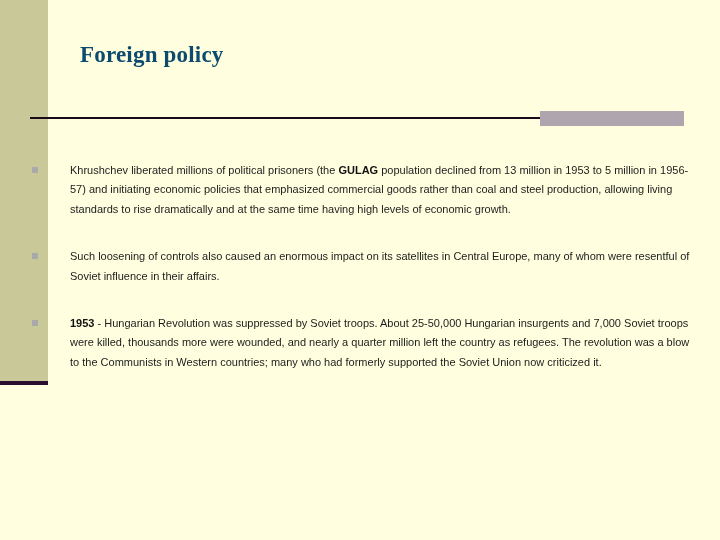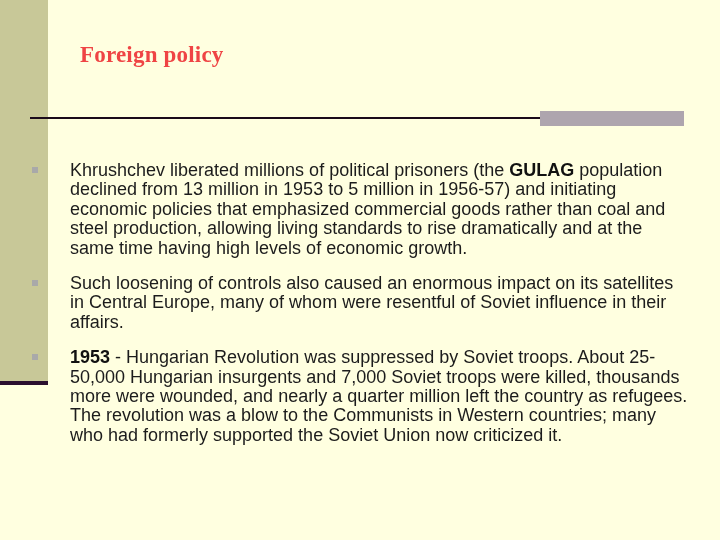--- a/index.html
+++ b/index.html
@@ -12,38 +12,38 @@
       position: absolute; left: 0; top: 0; width: 48px; height: 382px;
       background: #c8c898;
     }
     .side-bar-line {
       position: absolute; left: 0; top: 381px; width: 48px; height: 4px;
       background: #2a0f2e;
     }
     .title {
       position: absolute; left: 80px; top: 42px;
       font-family: "Liberation Serif", serif; font-weight: bold;
-      font-size: 23px; color: #ef4444; letter-spacing: 0.2px;
+      font-size: 23px; color: #0c4a6e; letter-spacing: 0.2px;
     }
     .rule {
       position: absolute; left: 30px; top: 117px; width: 654px; height: 2px;
       background: #1a0a1a;
     }
     .rule-accent {
       position: absolute; left: 540px; top: 111px; width: 144px; height: 15px;
       background: #aea5ae;
     }
     .content {
       position: absolute; left: 30px; top: 161px; width: 660px;
     }
     .item {
       position: relative; padding-left: 40px;
-      font-size: 18px; line-height: 19.4px; color: #1c1c1c;
+      font-size: 11px; line-height: 19.4px; color: #1c1c1c;
     }
-    .item + .item { margin-top: 16px; }
+    .item + .item { margin-top: 28px; }
     .bullet {
       position: absolute; left: 2px; top: 6px; width: 6px; height: 6px;
       background: #a9a9a9;
     }
     .item b { color: #111; }
   </style>
 </head>
 <body>
 
 <div class="side-bar"></div>

